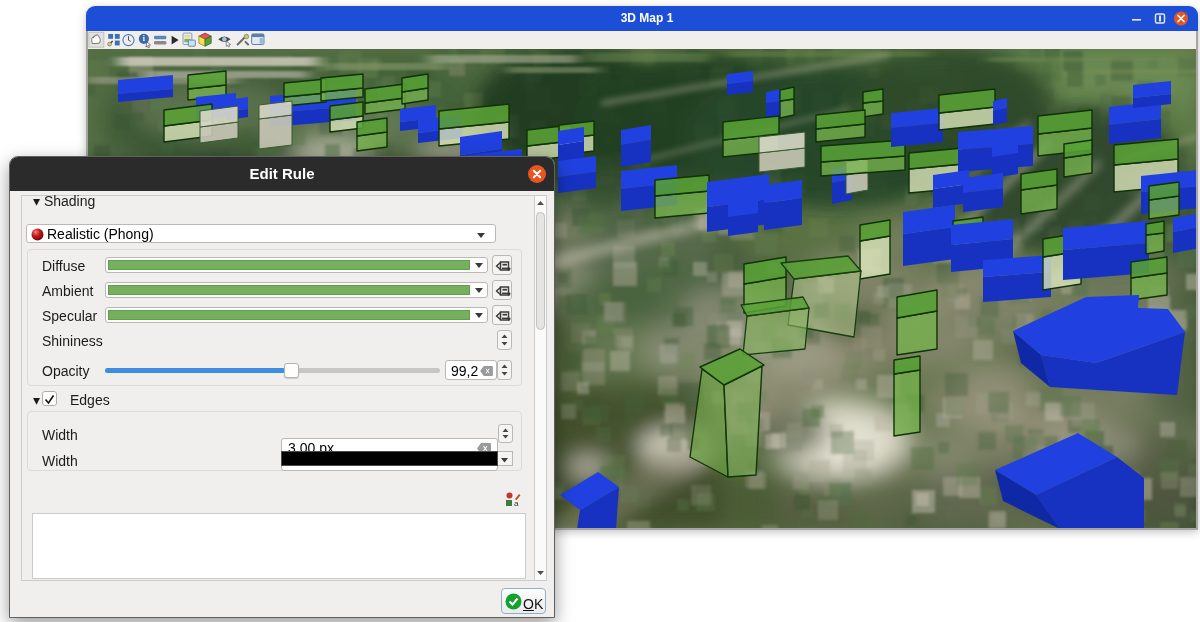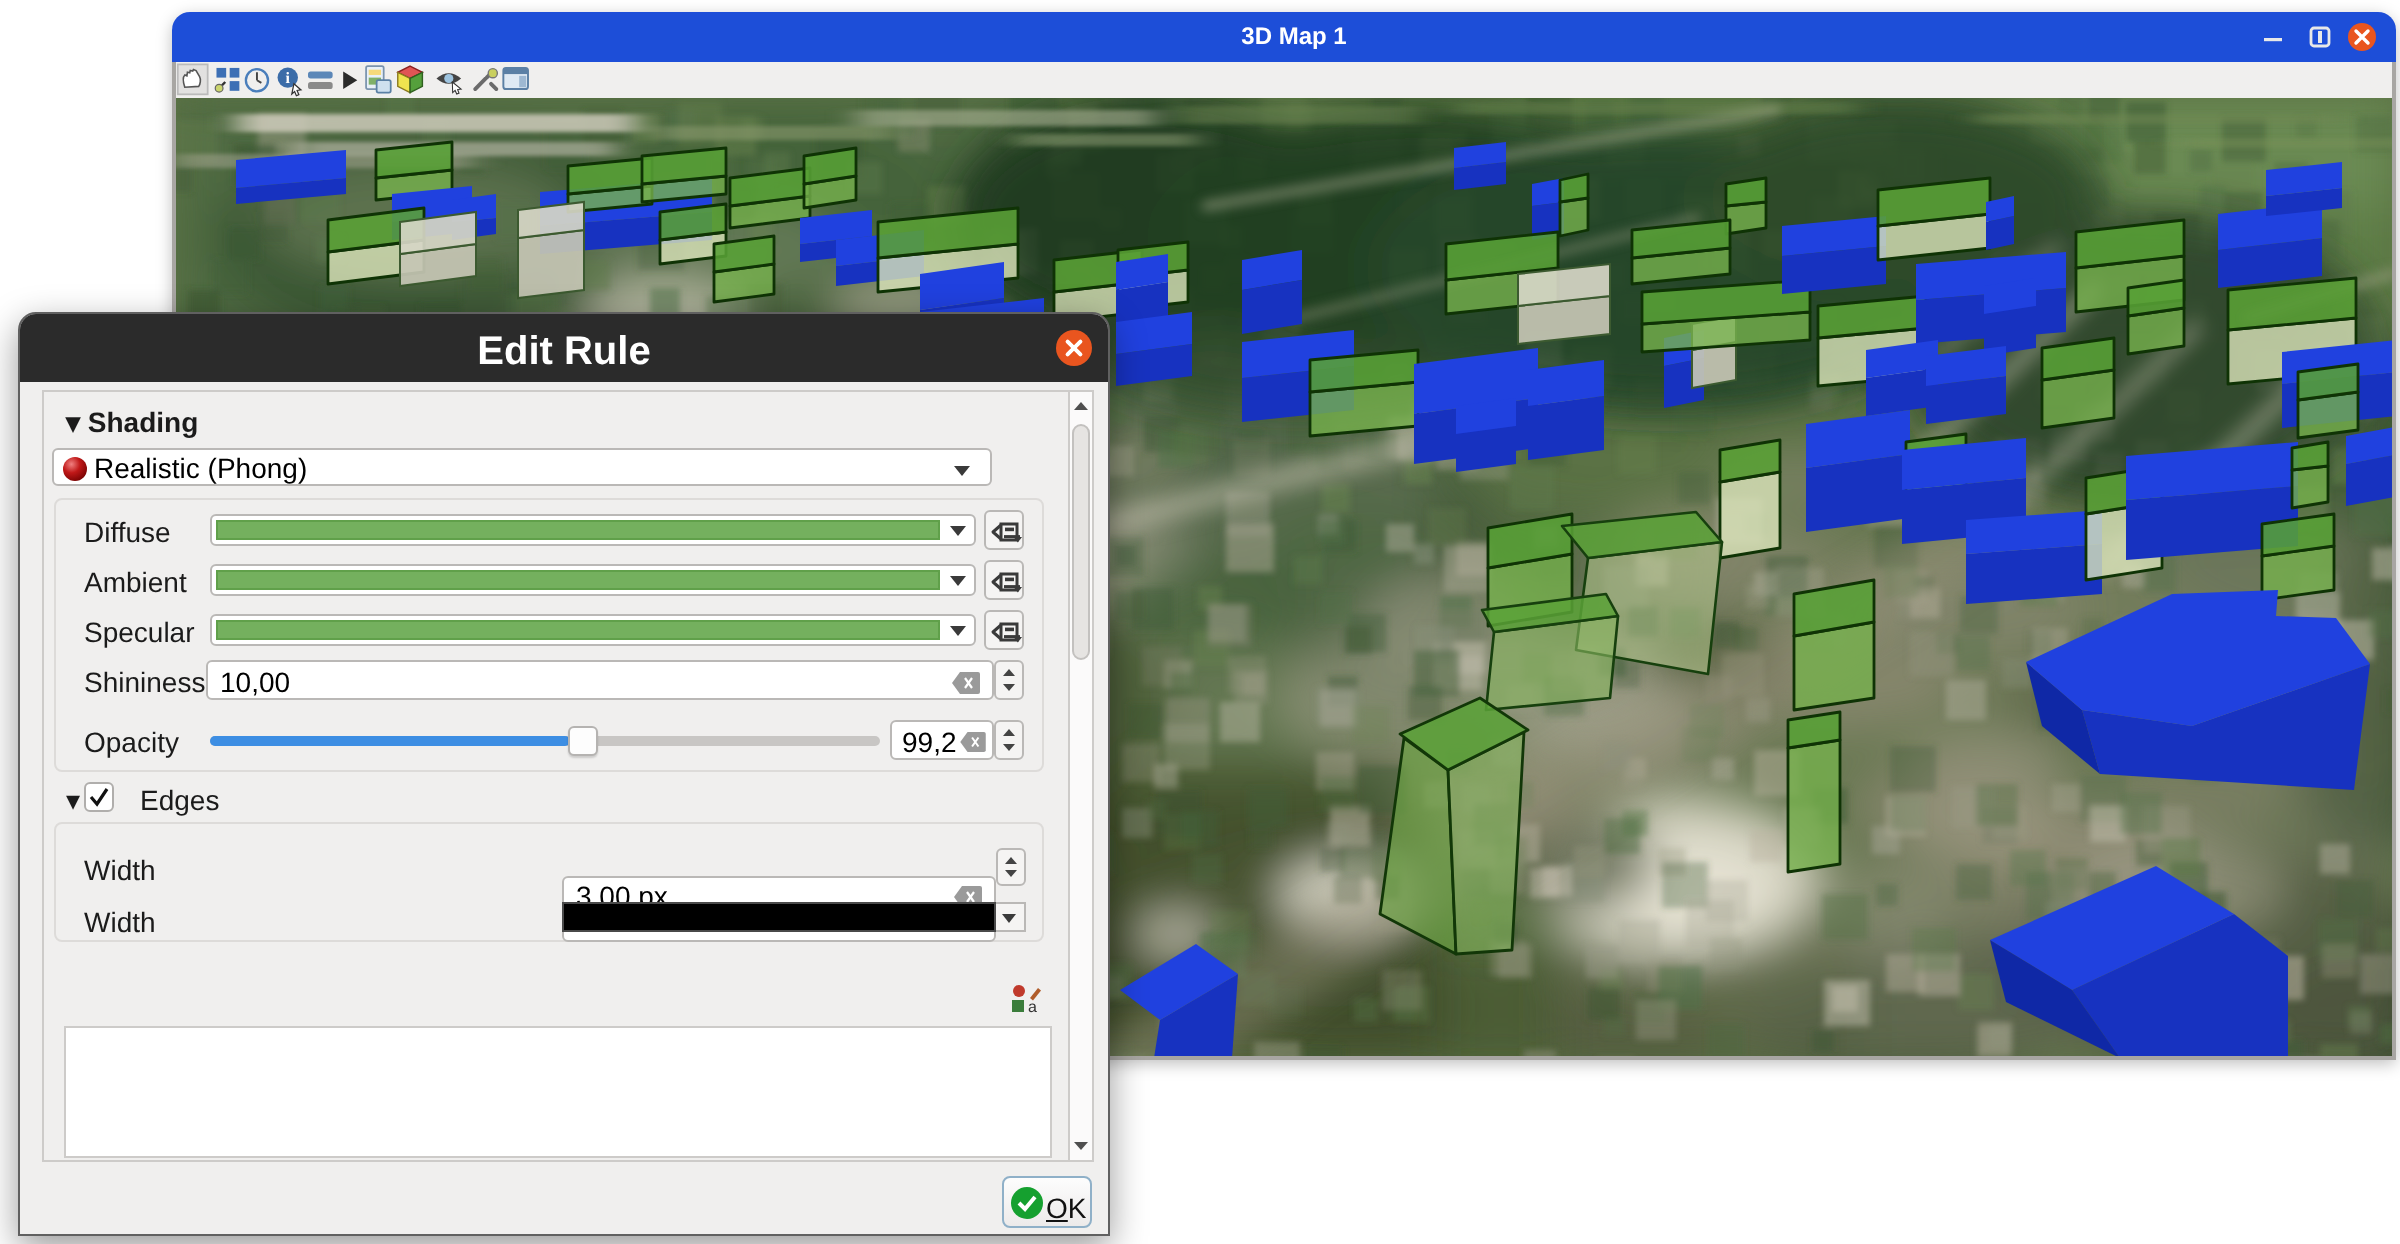--- a/index.html
+++ b/index.html
@@ -5,21 +5,21 @@
 .win{position:absolute;left:86px;top:6px;width:1112px;height:524px;border-radius:10px 10px 0 0;box-shadow:0 2px 8px rgba(0,0,0,.25)}
 .win-tb{height:25px;background:#1d4ed8;border-radius:9px 9px 0 0;position:relative}
 .win-tb .t{position:absolute;left:10px;right:0;top:5px;text-align:center;color:#fff;font-size:12px;font-weight:bold}
 .wbtn{position:absolute;top:0;height:25px}
 .toolbar{height:18px;background:#f0efee;border-left:2px solid #a8a6a3;border-right:2px solid #a8a6a3;position:relative}
 .mapa{position:absolute;left:2px;top:43px;width:1108px;height:480px;border-left:0;overflow:hidden;background:#67804e}
 .mapborder{position:absolute;left:0;top:25px;width:1112px;height:499px;border:2px solid #a8a6a3;border-top:0;pointer-events:none}
 
 .dlg{position:absolute;left:9px;top:156px;width:546px;height:462px;background:#f0efee;border:1px solid #606060;border-radius:9px 9px 0 0;box-shadow:0 6px 18px rgba(0,0,0,.4)}
 .dlg-tb{height:34px;background:#2b2b2b;border-radius:8px 8px 0 0;position:relative}
-.dlg-tb .t{position:absolute;left:0;right:0;top:8px;text-align:center;color:#fff;font-size:20px;font-weight:bold}
+.dlg-tb .t{position:absolute;left:0;right:0;top:8px;text-align:center;color:#fff;font-size:15px;font-weight:bold}
 .closec{position:absolute;right:8px;top:8px;width:18px;height:18px;border-radius:50%;background:#e9551f}
 .scroll{position:absolute;left:11px;top:38px;width:524px;height:386px;border:1px solid #cdcbc9;background:#f0efee}
 .sbar{position:absolute;right:7px;top:38px;width:13px;height:386px;background:#fbfafa;border:1px solid #cdcbc9}
 .sthumb{position:absolute;left:1px;top:16px;width:9px;height:118px;background:#e6e4e2;border:1px solid #c3c1bf;border-radius:5px}
 .inp{position:absolute;background:#fff;border:1px solid #bab8b6;border-radius:3px}
 .lbl{position:absolute;font-size:14px;color:#1b1b1b}
 .spin{position:absolute;width:15px;background:#f5f4f3;border:1px solid #bab8b6;border-radius:3px}
 .grp{position:absolute;border:1px solid #dddbd9;border-radius:4px}
 .cbar{position:absolute;left:95px;width:383px;height:16px;background:#fff;border:1px solid #bab8b6;border-radius:3px}
 .cbar::before{content:"";position:absolute;left:2px;top:2px;right:17px;bottom:2px;background:#74b05e;border:1px solid #60a04a}
@@ -1313,21 +1313,21 @@
   <div class="sbar">
     <svg style="position:absolute;left:0;top:2px" width="11" height="10" viewBox="0 0 11 10">
         <path d="M2 7 L5.5 3 L9 7z" fill="#4f4f4f"></path>
       </svg>
     <div class="sthumb"></div>
     <svg style="position:absolute;left:0;bottom:2px" width="11" height="10" viewBox="0 0 11 10">
         <path d="M2 3 L5.5 7 L9 3z" fill="#4f4f4f"></path>
       </svg>
   </div>
 
-  <div class="lbl" style="left:23px;top:46px;font-weight:bold">▾&nbsp;Shading</div>
+  <div class="lbl" style="left:23px;top:36px;font-weight:normal">▾&nbsp;Shading</div>
 
   <div class="inp" style="left:16px;top:67px;width:470px;height:19px">
     <svg style="position:absolute;left:4px;top:2.5px" width="13" height="13" viewBox="0 0 13 13">
         <defs>
           <radialGradient id="rg" cx=".35" cy=".3" r=".8">
             <stop offset="0" stop-color="#f08080"></stop>
             <stop offset=".45" stop-color="#c01818"></stop>
             <stop offset="1" stop-color="#700000"></stop>
           </radialGradient>
         </defs>
@@ -1362,27 +1362,20 @@
   <div class="cbar" style="top:150px"></div>
   <div class="ddov" style="top:148px"><svg width="20" height="20" viewBox="0 0 20 20">
         <path d="M7.5 6 H15.5 V14 H7.5 Z" fill="none" stroke="#3a3a3a" stroke-width="1.5"></path>
         <path d="M7.5 6.5 L3.5 10 L7.5 13.5" fill="none" stroke="#3a3a3a" stroke-width="1.5" stroke-linejoin="round"></path>
         <rect x="9.5" y="7.8" width="4.5" height="1.8" fill="#3a3a3a"></rect>
         <path d="M9 12.3 H17" stroke="#3a3a3a" stroke-width="1.5"></path>
         <path d="M13.8 12.5 H18 L15.9 15.2 Z" fill="#3a3a3a"></path>
       </svg></div>
 
   <div class="lbl" style="left:32px;top:176px">Shininess</div>
-  <div class="inp" style="left:93px;top:173px;width:394px;height:20px">
-    <span style="position:absolute;left:6px;top:2px;font-size:14px">10,00</span>
-    <svg class="clr" style="position:absolute;right:6px;top:5px" width="14" height="11" viewBox="0 0 14 11">
-        <path d="M4 0 h9 a1 1 0 0 1 1 1 v9 a1 1 0 0 1 -1 1 h-9 L0 5.5Z" fill="#9a9a9a"></path>
-        <path d="M6.5 3 L10 8 M10 3 L6.5 8" stroke="#fff" stroke-width="1.1"></path>
-      </svg>
-  </div>
   <div class="spin" style="left:487px;top:173px;height:20px"><svg width="13" height="18" viewBox="0 0 13 18">
         <path d="M3.5 7 L6.5 3.5 L9.5 7z" fill="#444"></path>
         <path d="M3.5 11 L6.5 14.5 L9.5 11z" fill="#444"></path>
       </svg></div>
 
   <div class="lbl" style="left:32px;top:206px">Opacity</div>
   <div style="position:absolute;left:95px;top:211px;width:335px;height:5px;background:#c8c6c4;border-radius:2.5px"></div>
   <div style="position:absolute;left:95px;top:211px;width:180px;height:5px;background:#3d8ee3;border-radius:2.5px"></div>
   <div style="position:absolute;left:274px;top:206px;width:15px;height:15px;background:#fdfdfd;border:1px solid #b5b3b1;border-radius:3px;box-shadow:0 1px 1px rgba(0,0,0,.15)"></div>
   <div class="inp" style="left:435px;top:203px;width:52px;height:20px">

